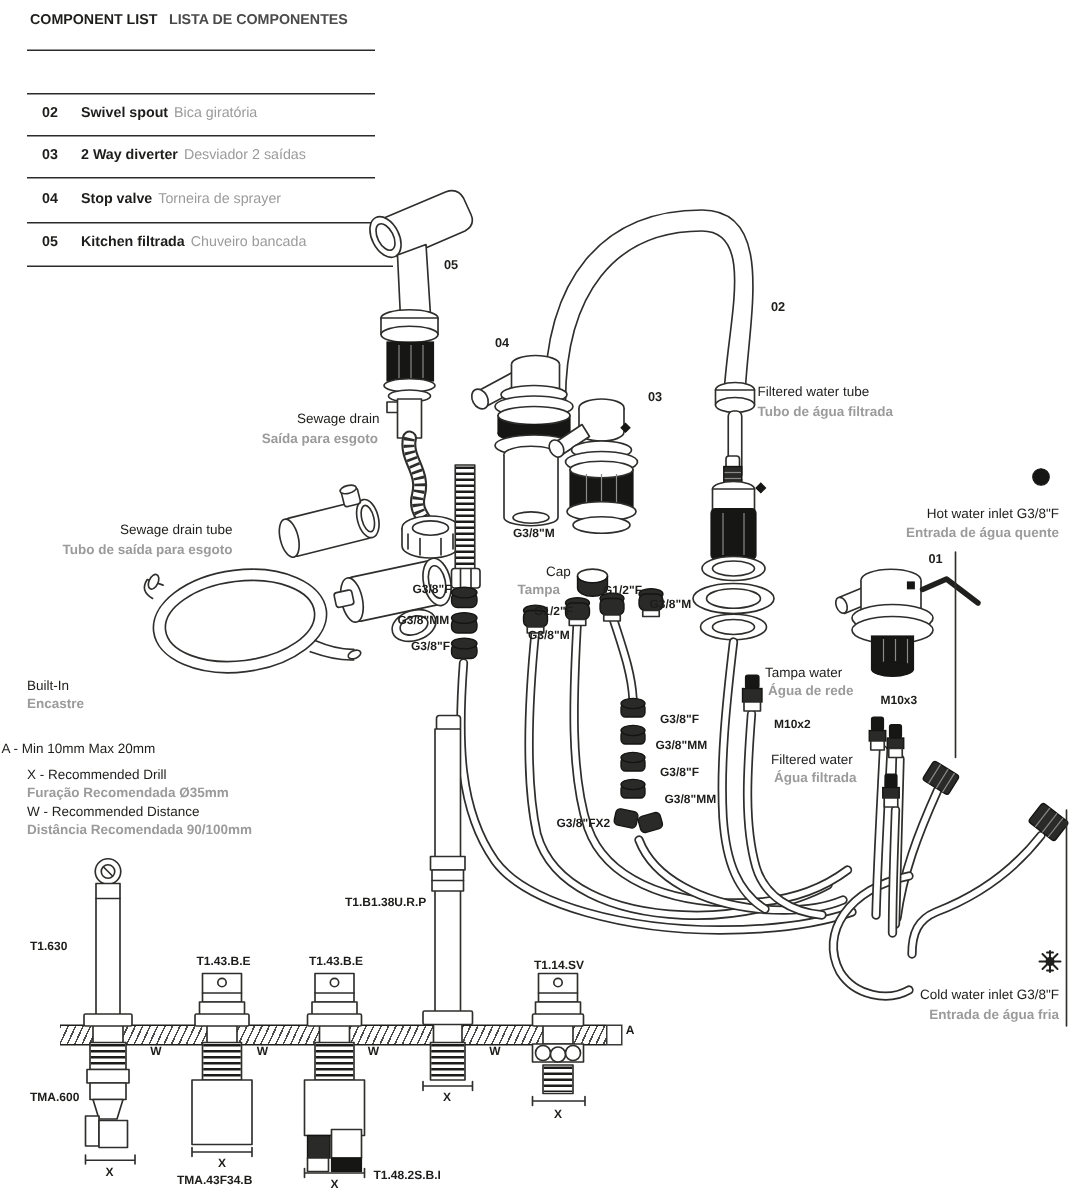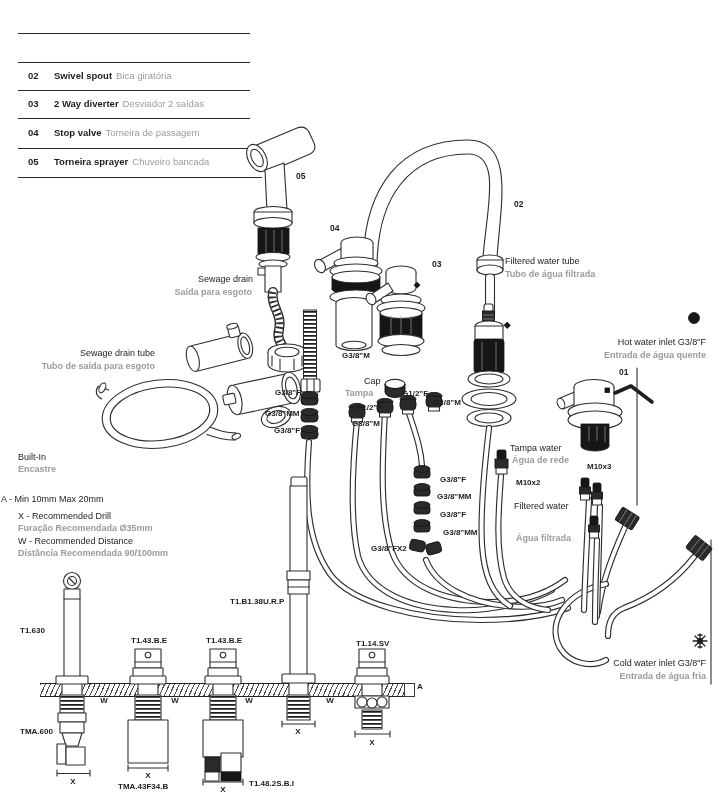--- a/index.html
+++ b/index.html
@@ -39,38 +39,42 @@
   .cO{stroke:#2e2e2c;stroke-width:10;fill:none;stroke-linecap:round}
   .cI{stroke:#fff;stroke-width:7.2;fill:none;stroke-linecap:round}
   .cR{stroke:#2e2e2c;stroke-width:7.2;fill:none;stroke-dasharray:1.8 2.7}
   svg{position:absolute;left:0;top:0}
 </style>
 </head>
 <body>
 
 <div id="page">
 
+  <div class="ltitle" style="left:20px;top:8px">
+    <span class="en">COMPONENT LIST</span>
+    <span class="pt">LISTA DE COMPONENTES</span>
+  </div>
   <div class="hr" style="left:18px;top:33px;width:232px"></div>
   <div class="hr" style="left:18px;top:62px;width:232px"></div>
   <div class="hr" style="left:18px;top:90px;width:232px"></div>
   <div class="hr" style="left:18px;top:118px;width:232px"></div>
   <div class="hr" style="left:18px;top:148px;width:260px"></div>
   <div class="hr" style="left:18px;top:177px;width:244px"></div>
 
   <div class="lrow" style="left:28px;top:70px">
     <span class="lnum">02</span><span class="len">Swivel spout</span><span class="lpt">Bica giratória</span>
   </div>
   <div class="lrow" style="left:28px;top:98px">
     <span class="lnum">03</span><span class="len">2 Way diverter</span><span class="lpt">Desviador 2 saídas</span>
   </div>
   <div class="lrow" style="left:28px;top:127px">
-    <span class="lnum">04</span><span class="len">Stop valve</span><span class="lpt">Torneira de passagem</span>
+    <span class="lnum">04</span><span class="len">Stop valve</span><span class="lpt">Torneira de sprayer</span>
   </div>
   <div class="lrow" style="left:28px;top:156px">
-    <span class="lnum">05</span><span class="len">Torneira sprayer</span><span class="lpt">Chuveiro bancada</span>
+    <span class="lnum">05</span><span class="len">Kitchen filtrada</span><span class="lpt">Chuveiro bancada</span>
   </div>
 
   <div id="counter"></div>
   <div id="counterEnd"></div>
 
   <svg width="728" height="800" viewBox="0 0 728 800">
 
     <g transform="rotate(-7 160 414)">
       <ellipse cx="160" cy="414" rx="58" ry="34" class="s"></ellipse>
       <ellipse cx="160" cy="414" rx="50" ry="26.5" class="s"></ellipse>
@@ -441,21 +445,21 @@
   <div class="lbl r" style="left:560px;top:337px;width:146px">Hot water inlet G3/8"F</div>
   <div class="lbl pt r" style="left:560px;top:350px;width:146px">Entrada de água quente</div>
 
   <div class="lbl r" style="left:560px;top:658px;width:146px">Cold water inlet G3/8"F</div>
   <div class="lbl pt r" style="left:560px;top:671px;width:146px">Entrada de água fria</div>
 
   <div class="lbl" style="left:510px;top:443px">Tampa water</div>
   <div class="lbl pt" style="left:512px;top:455px">Água de rede</div>
 
   <div class="lbl" style="left:514px;top:501px">Filtered water</div>
-  <div class="lbl pt" style="left:516px;top:533px">Água filtrada</div>
+  <div class="lbl pt" style="left:516px;top:513px">Água filtrada</div>
 
   <div class="lbl" style="left:364px;top:376px">Cap</div>
   <div class="lbl pt" style="left:345px;top:388px">Tampa</div>
 
   <div class="fit" style="left:342px;top:351px">G3/8"M</div>
   <div class="fit" style="left:402px;top:389px">G1/2"F</div>
   <div class="fit" style="left:433px;top:398px">G3/8"M</div>
   <div class="fit" style="left:356px;top:403px">G1/2"F</div>
   <div class="fit" style="left:352px;top:419px">G3/8"M</div>
   <div class="fit" style="left:275px;top:388px">G3/8"F</div>

